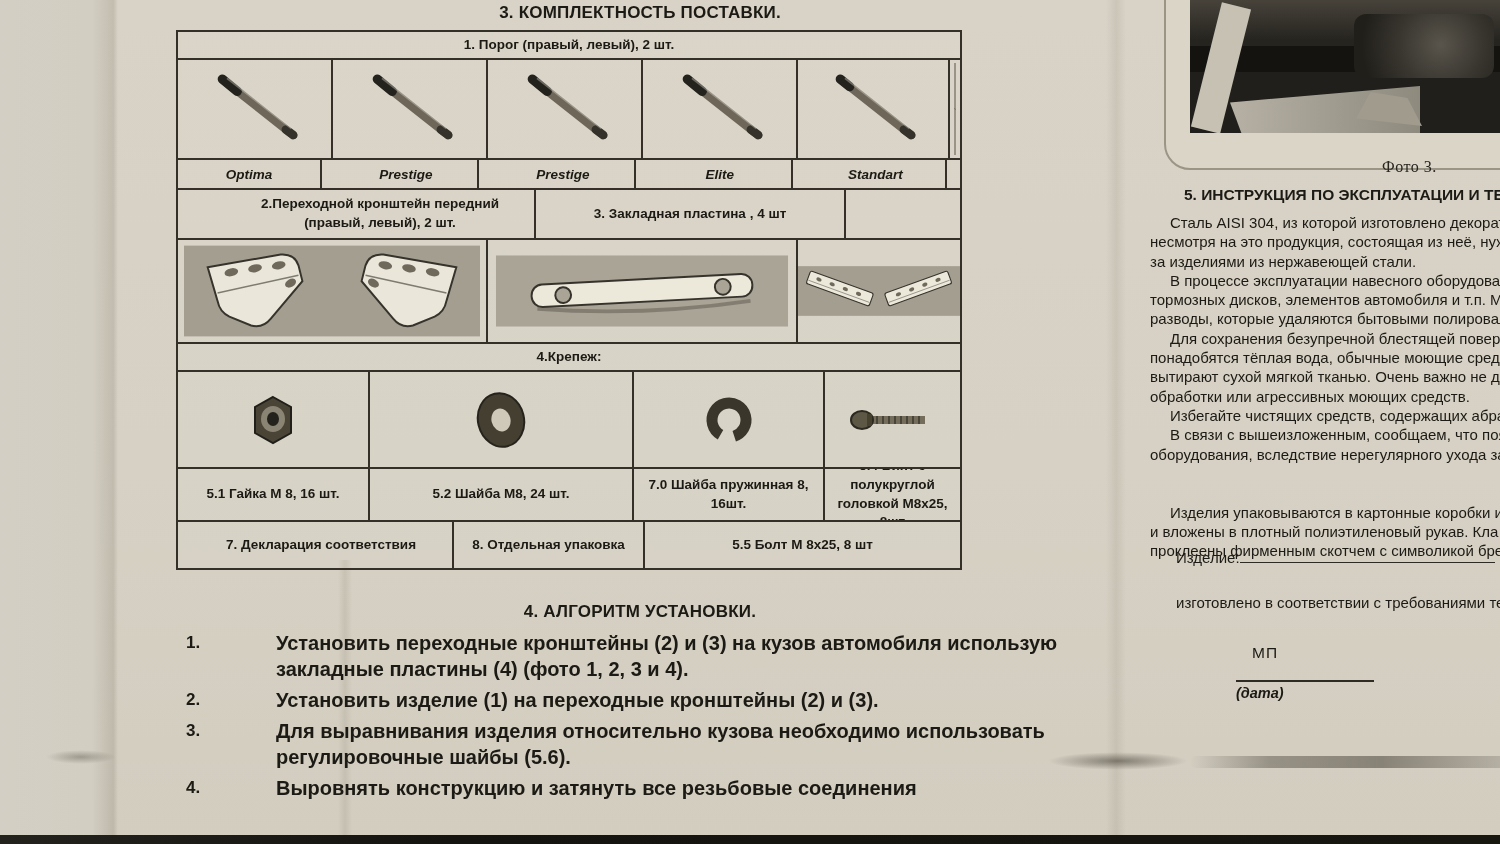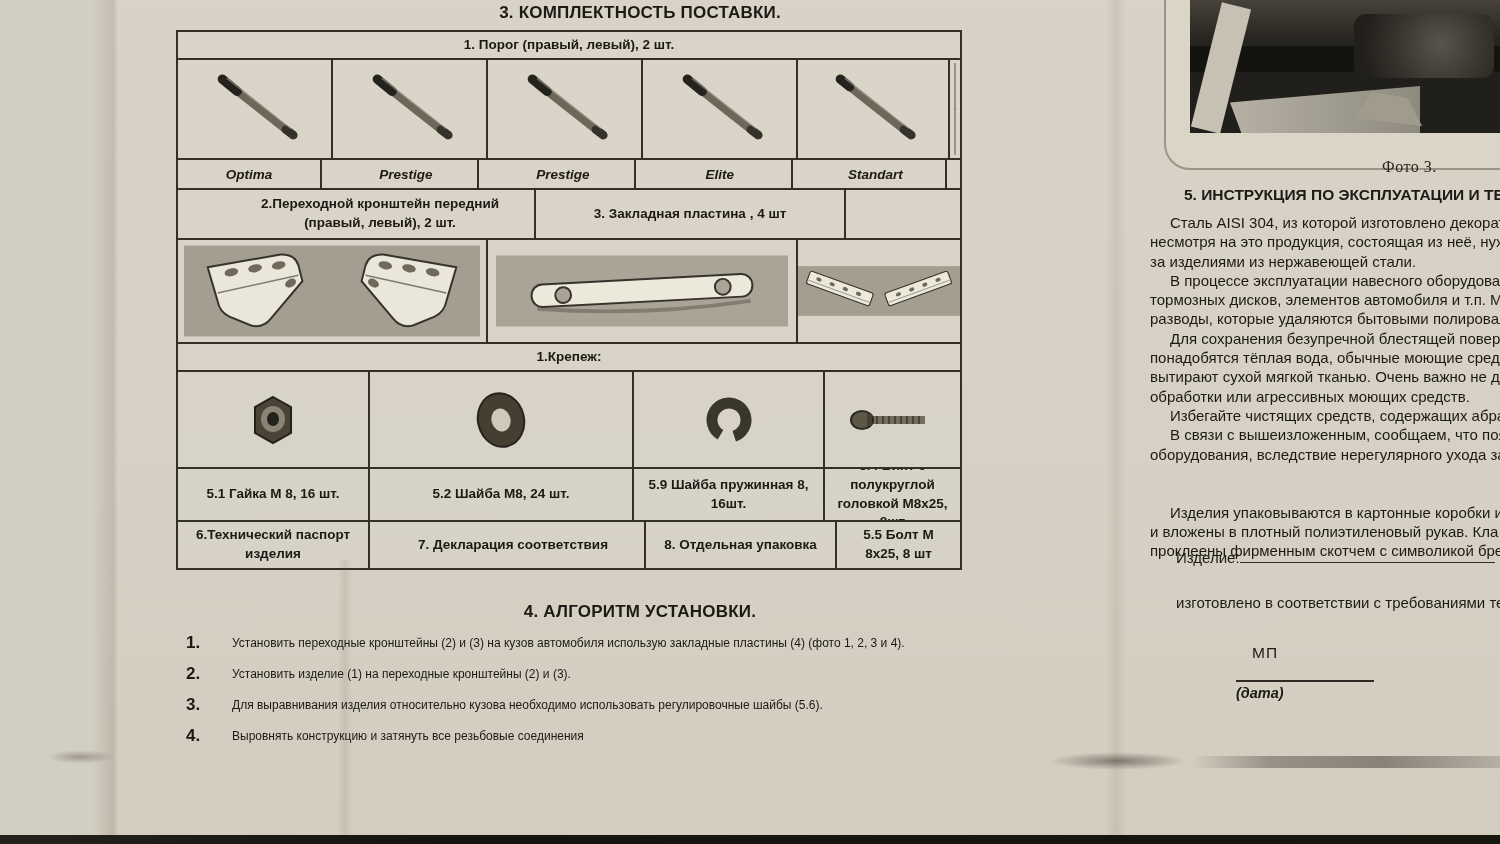--- a/index.html
+++ b/index.html
@@ -32,21 +32,21 @@
   .trow.last{border-bottom:none;flex:1 1 auto;}
   .tcell{border-right:2px solid #343028;box-sizing:border-box;display:flex;
     align-items:center;justify-content:center;text-align:center;overflow:hidden;}
   .tcell.end{border-right:none;}
   .hdr{font-weight:700;font-size:13.5px;line-height:1.4;padding:2px 12px;}
   .variant{font-weight:700;font-style:italic;font-size:13.5px;}
   
   .steps{left:186px;top:630px;width:912px;}
   .step{display:flex;margin-bottom:5px;}
   .step-num{flex:0 0 46px;font-weight:700;font-size:17px;line-height:26px;}
-  .step-text{flex:1 1 auto;font-weight:400;font-size:12px;line-height:26px;max-width:858px;}
+  .step-text{flex:1 1 auto;font-weight:700;font-size:20px;line-height:26px;max-width:858px;margin-left:44px;}
   
   .photo-frame{left:1164px;top:-30px;width:366px;height:200px;border-radius:26px;
     background:#dad5c7;border:2px solid #9b9586;}
   .photo{left:1190px;top:0;width:310px;height:133px;background:#201f1b;overflow:hidden;}
   .ph-beam{left:0;top:0;width:310px;height:50px;
     background:linear-gradient(180deg,#47433b 0%,#26241f 80%);}
   .ph-bar{left:0;top:46px;width:310px;height:26px;background:#14130f;}
   .ph-diag{left:16px;top:4px;width:30px;height:128px;background:#c6c1b3;transform:rotate(14deg);}
   .ph-part{right:6px;top:14px;width:140px;height:64px;border-radius:12px;
     background:radial-gradient(circle at 62% 48%,#59554c 0%,#393630 45%,#211f1a 85%);}
@@ -213,21 +213,21 @@
             <ellipse cx="212" cy="40" rx="5" ry="3.5" fill="#6f695c"></ellipse>
             <ellipse cx="238" cy="40" rx="5" ry="3.5" fill="#6f695c"></ellipse>
             <ellipse cx="264" cy="40" rx="5" ry="3.5" fill="#6f695c"></ellipse>
             <line x1="164" y1="48" x2="284" y2="48" stroke="rgba(54,51,44,.5)" stroke-width="1.5"></line>
           </g>
         </svg>
       </div>
     </div>
 
     <div class="trow" style="height:28px;">
-      <div class="tcell end hdr" style="flex:1;">1.Крепеж:</div>
+      <div class="tcell end hdr" style="flex:1;">4.Крепеж:</div>
     </div>
 
     <div class="trow" style="height:97px;">
       <div class="tcell" style="width:192px;">
         <svg width="46" height="54" viewBox="0 0 46 52">
           <polygon points="23,3 41,13 41,39 23,49 5,39 5,13" fill="#4a4437" stroke="#211f19" stroke-width="2"></polygon>
           <ellipse cx="23" cy="25" rx="12" ry="13" fill="#8a8474"></ellipse>
           <ellipse cx="23" cy="25" rx="6" ry="7" fill="#24221c"></ellipse>
         </svg>
       </div>
@@ -259,26 +259,25 @@
           </g>
           <ellipse cx="13" cy="16" rx="11" ry="9" fill="#5d5746" stroke="#2c2921" stroke-width="2"></ellipse>
           <rect x="18" y="10" width="5" height="12" fill="#46412f"></rect>
         </svg>
       </div>
     </div>
 
     <div class="trow" style="height:53px;">
       <div class="tcell hdr" style="width:192px;">5.1  Гайка М 8, 16 шт.</div>
       <div class="tcell hdr" style="width:264px;">5.2  Шайба М8,  24 шт.</div>
-      <div class="tcell hdr" style="width:191px;">5.9 Шайба пружинная 8,  16шт.</div>
+      <div class="tcell hdr" style="width:191px;">7.0 Шайба пружинная 8,  16шт.</div>
       <div class="tcell end hdr" style="flex:1;">5.4 Винт с полукруглой головкой М8х25, 8шт</div>
     </div>
 
     <div class="trow last">
-      <div class="tcell hdr" style="width:192px;">6.Технический паспорт изделия</div>
       <div class="tcell hdr" style="width:264px;margin-left:12px;">7. Декларация соответствия</div>
       <div class="tcell hdr" style="width:191px;">8. Отдельная упаковка</div>
       <div class="tcell end hdr" style="flex:1;">5.5 Болт М 8х25, 8 шт</div>
     </div>
   </div>
 
   <div class="abs sec-title" style="left:176px;top:602px;width:928px;">4. АЛГОРИТМ УСТАНОВКИ.</div>
 
   <div class="abs steps">
     <div class="step">

